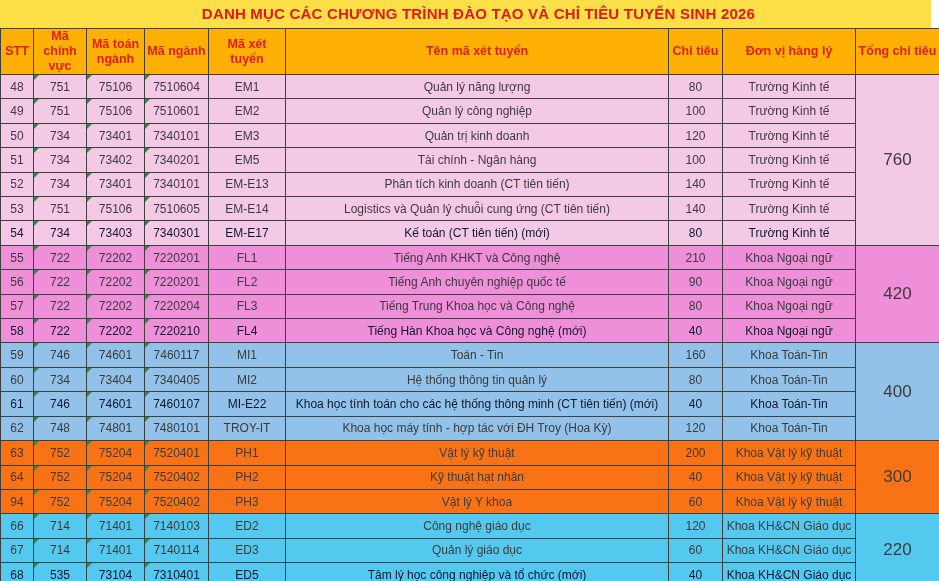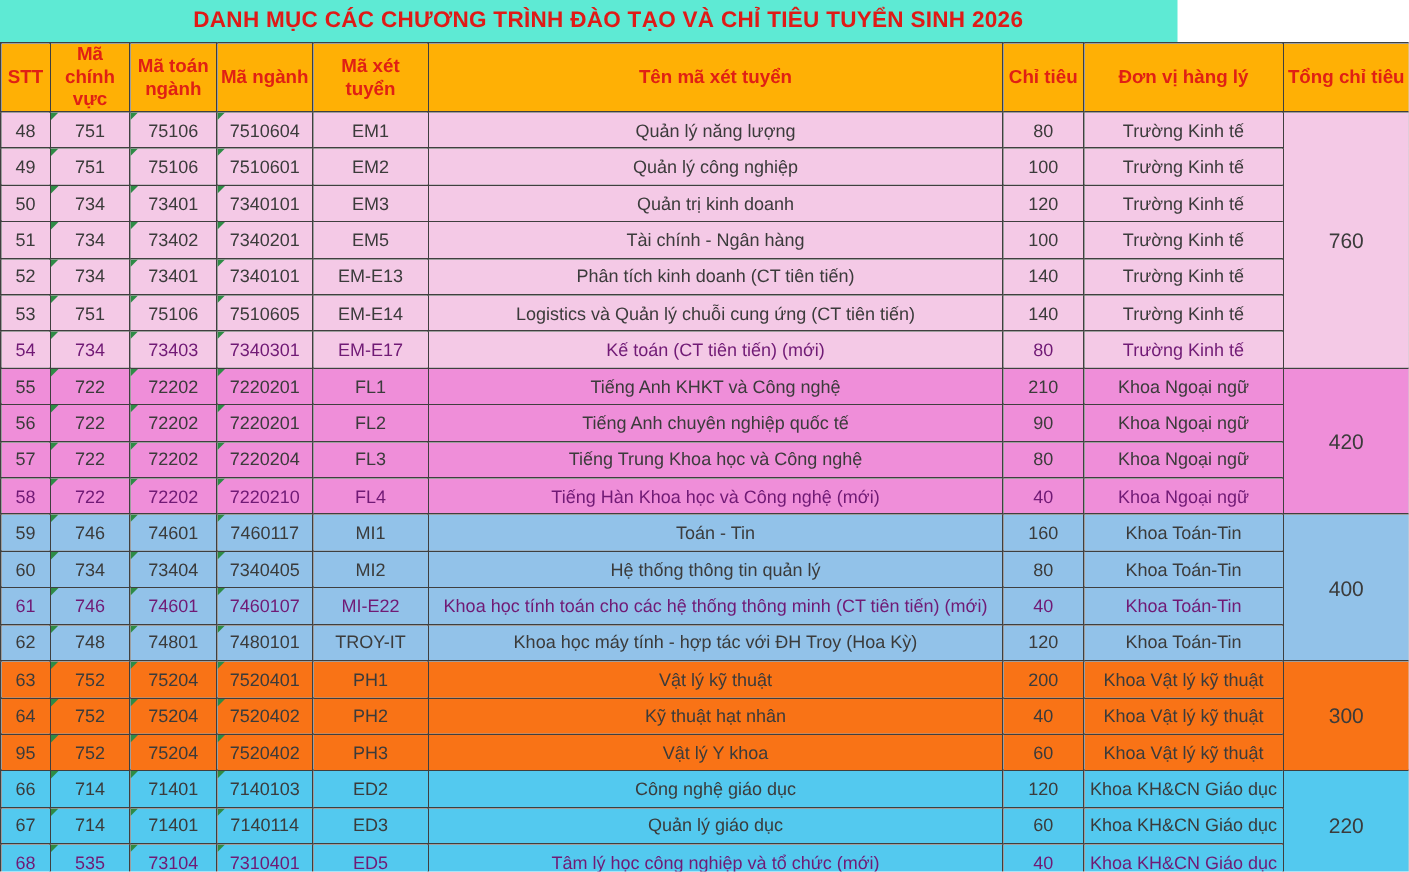--- a/index.html
+++ b/index.html
@@ -4,28 +4,28 @@
 <style>
   * { box-sizing: border-box; }
   html, body {
     margin: 0; padding: 0;
     width: 939px; height: 581px;
     background: #ffffff;
     font-family: "Liberation Sans", "DejaVu Sans", sans-serif;
     overflow: hidden;
   }
   .title-bar {
-    width: 785px; height: 28px;
+    width: 931px; height: 28px;
     line-height: 28px;
     text-align: center;
     color: #df1a17;
     font-weight: bold;
     font-size: 15px;
     letter-spacing: 0.2px;
-    background: #5eead4;
+    background: #fde047;
     white-space: nowrap;
     padding-left: 26px;
   }
   table.sheet {
     border-collapse: collapse;
     table-layout: fixed;
     width: 939px;
   }
   table.sheet th, table.sheet td {
     border: 1px solid #3f3f3f;
@@ -42,27 +42,27 @@
     font-weight: bold;
     font-size: 12.5px;
     line-height: 1.2;
   }
   tbody td {
     height: 24.42px;
     font-size: 12px;
     color: #3b3b3b;
     white-space: nowrap;
   }
-  tbody td.total-cell { font-size: 14px; margin-top: 40px; }
+  tbody td.total-cell { font-size: 17px; margin-top: 40px; }
   tr.em td { background: #f4c9e6; }
   tr.fl td { background: #ef8ed9; }
   tr.mi td { background: #92c2e9; }
   tr.ph td { background: #f97316; }
   tr.ed td { background: #53c9ef; }
-  tr.new-row td { color: #701a75; }
+  tr.new-row td { color: #0f172a; }
   .tri {
     position: absolute;
     top: 0; left: 0;
     width: 0; height: 0;
     border-top: 5px solid #2e8b46;
     border-right: 5px solid transparent;
   }
 </style>
 </head>
 <body>
@@ -263,21 +263,21 @@
         <td><span>64</span></td>
         <td><span class="tri"></span><span>752</span></td>
         <td><span class="tri"></span><span>75204</span></td>
         <td><span class="tri"></span><span>7520402</span></td>
         <td><span>PH2</span></td>
         <td><span>Kỹ thuật hạt nhân</span></td>
         <td><span>40</span></td>
         <td><span>Khoa Vật lý kỹ thuật</span></td>
       </tr>
       <tr class="ph">
-        <td><span>95</span></td>
+        <td><span>94</span></td>
         <td><span class="tri"></span><span>752</span></td>
         <td><span class="tri"></span><span>75204</span></td>
         <td><span class="tri"></span><span>7520402</span></td>
         <td><span>PH3</span></td>
         <td><span>Vật lý Y khoa</span></td>
         <td><span>60</span></td>
         <td><span>Khoa Vật lý kỹ thuật</span></td>
       </tr>
       <tr class="ed">
         <td><span>66</span></td>

